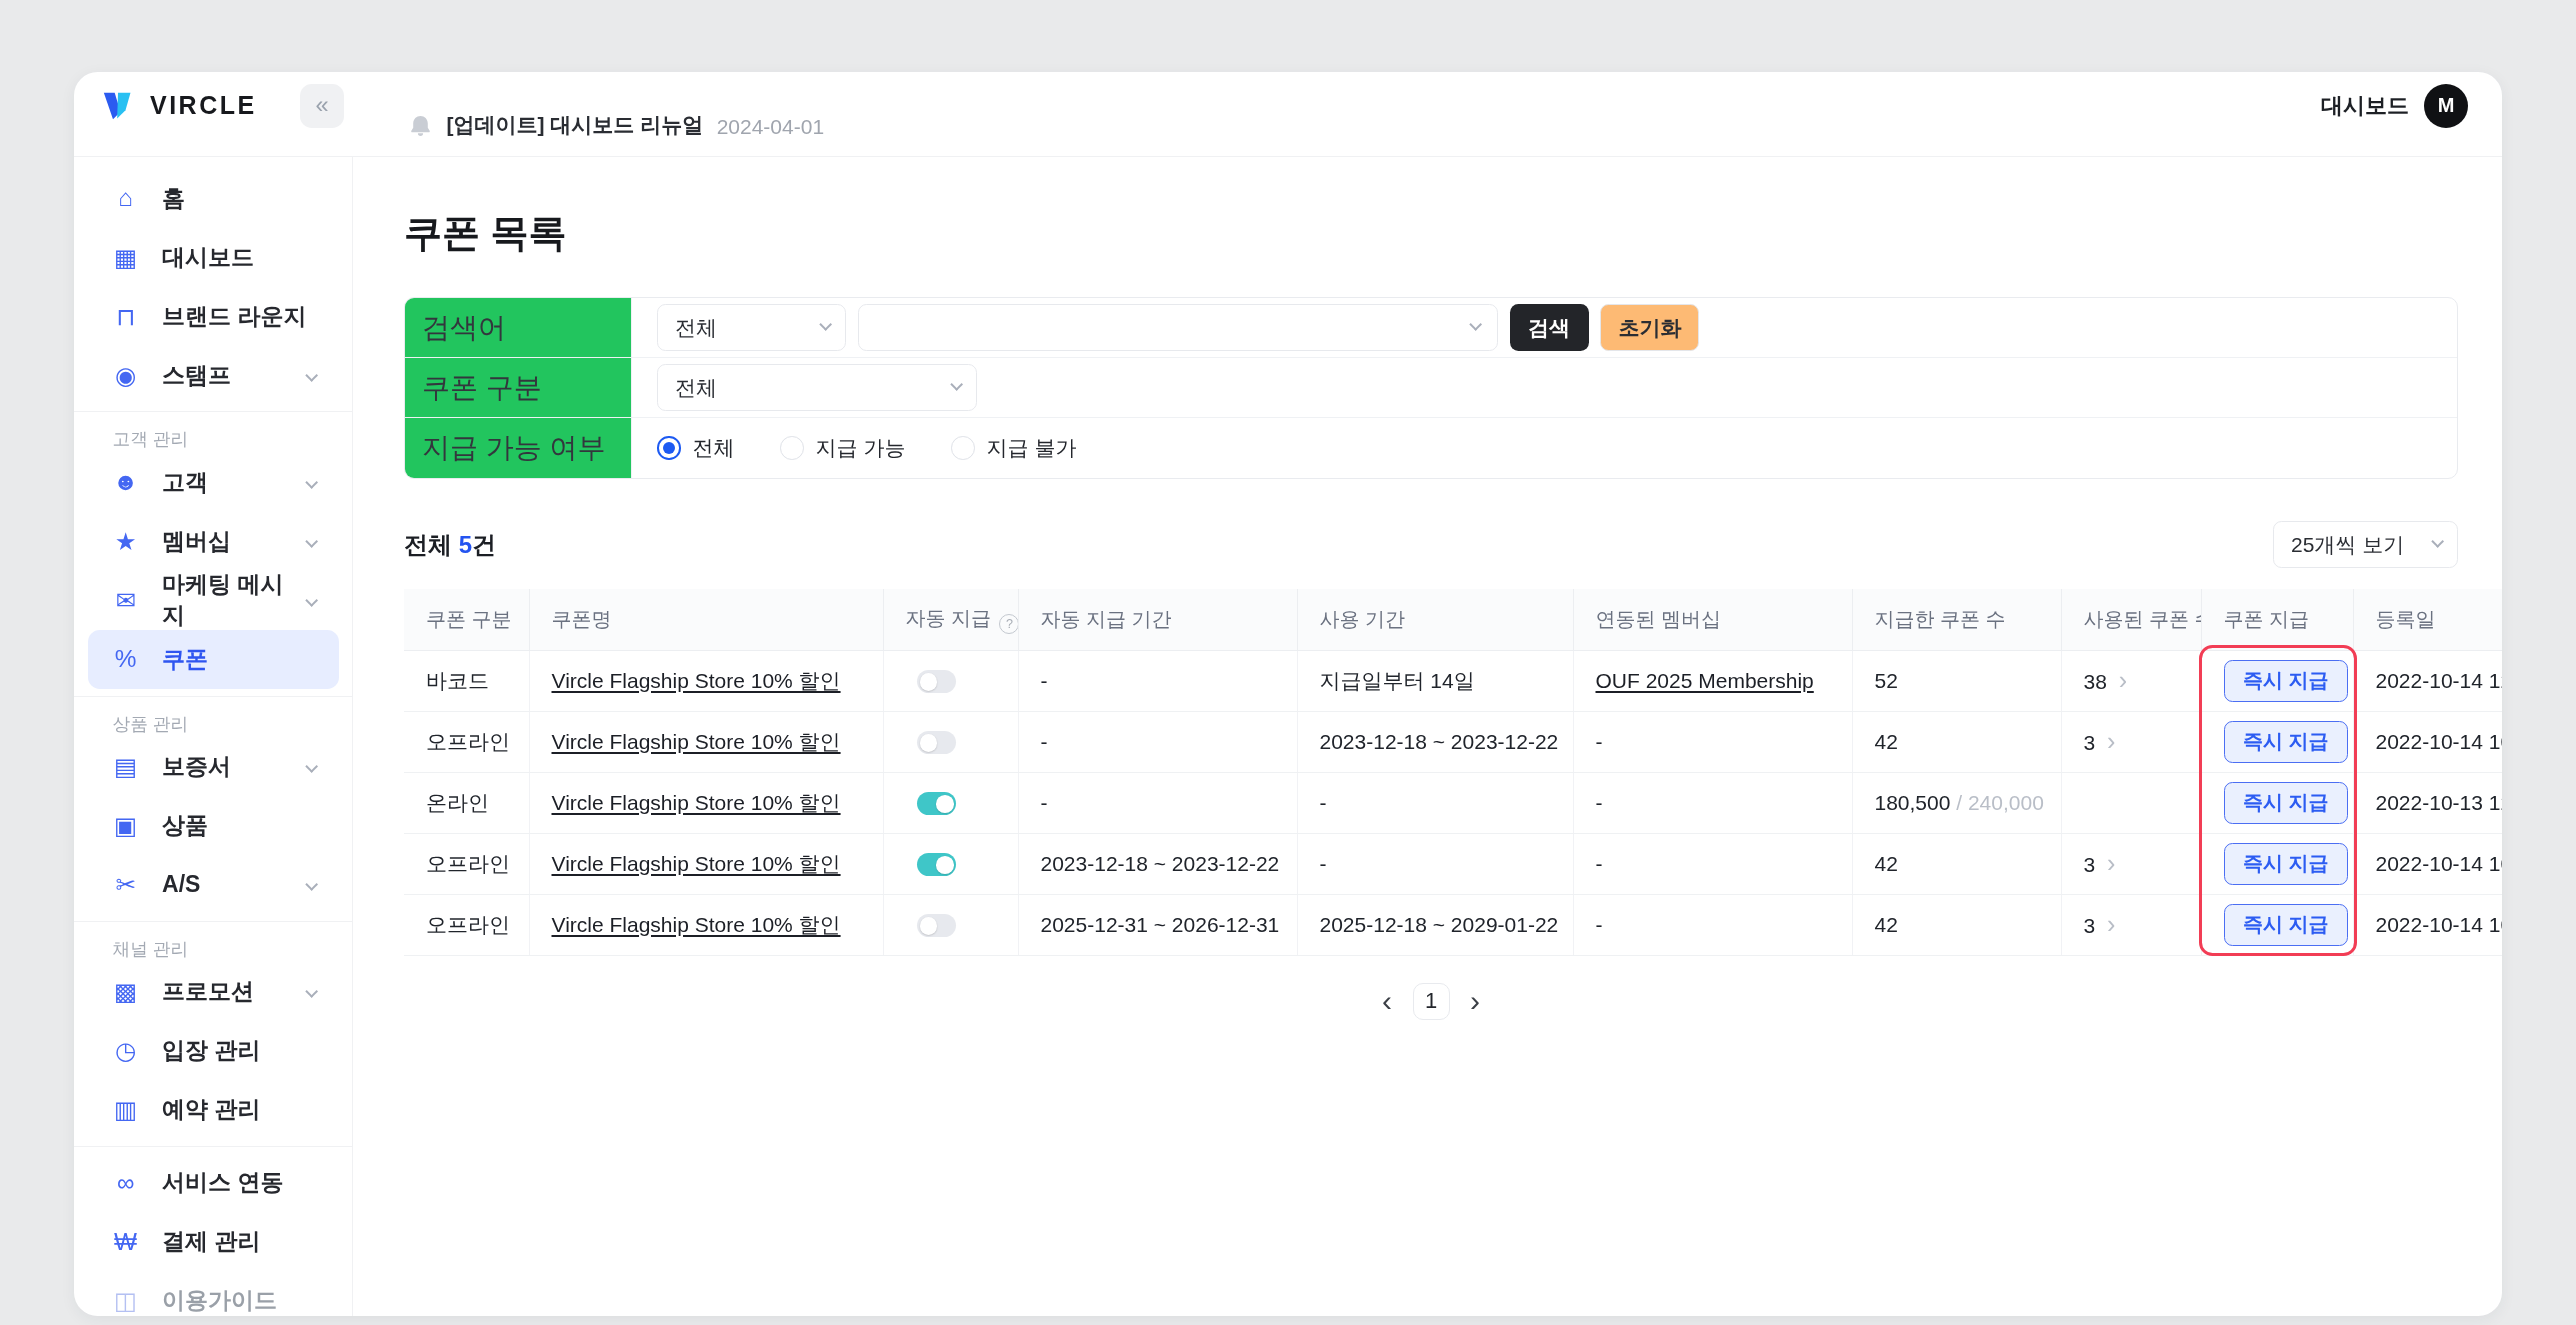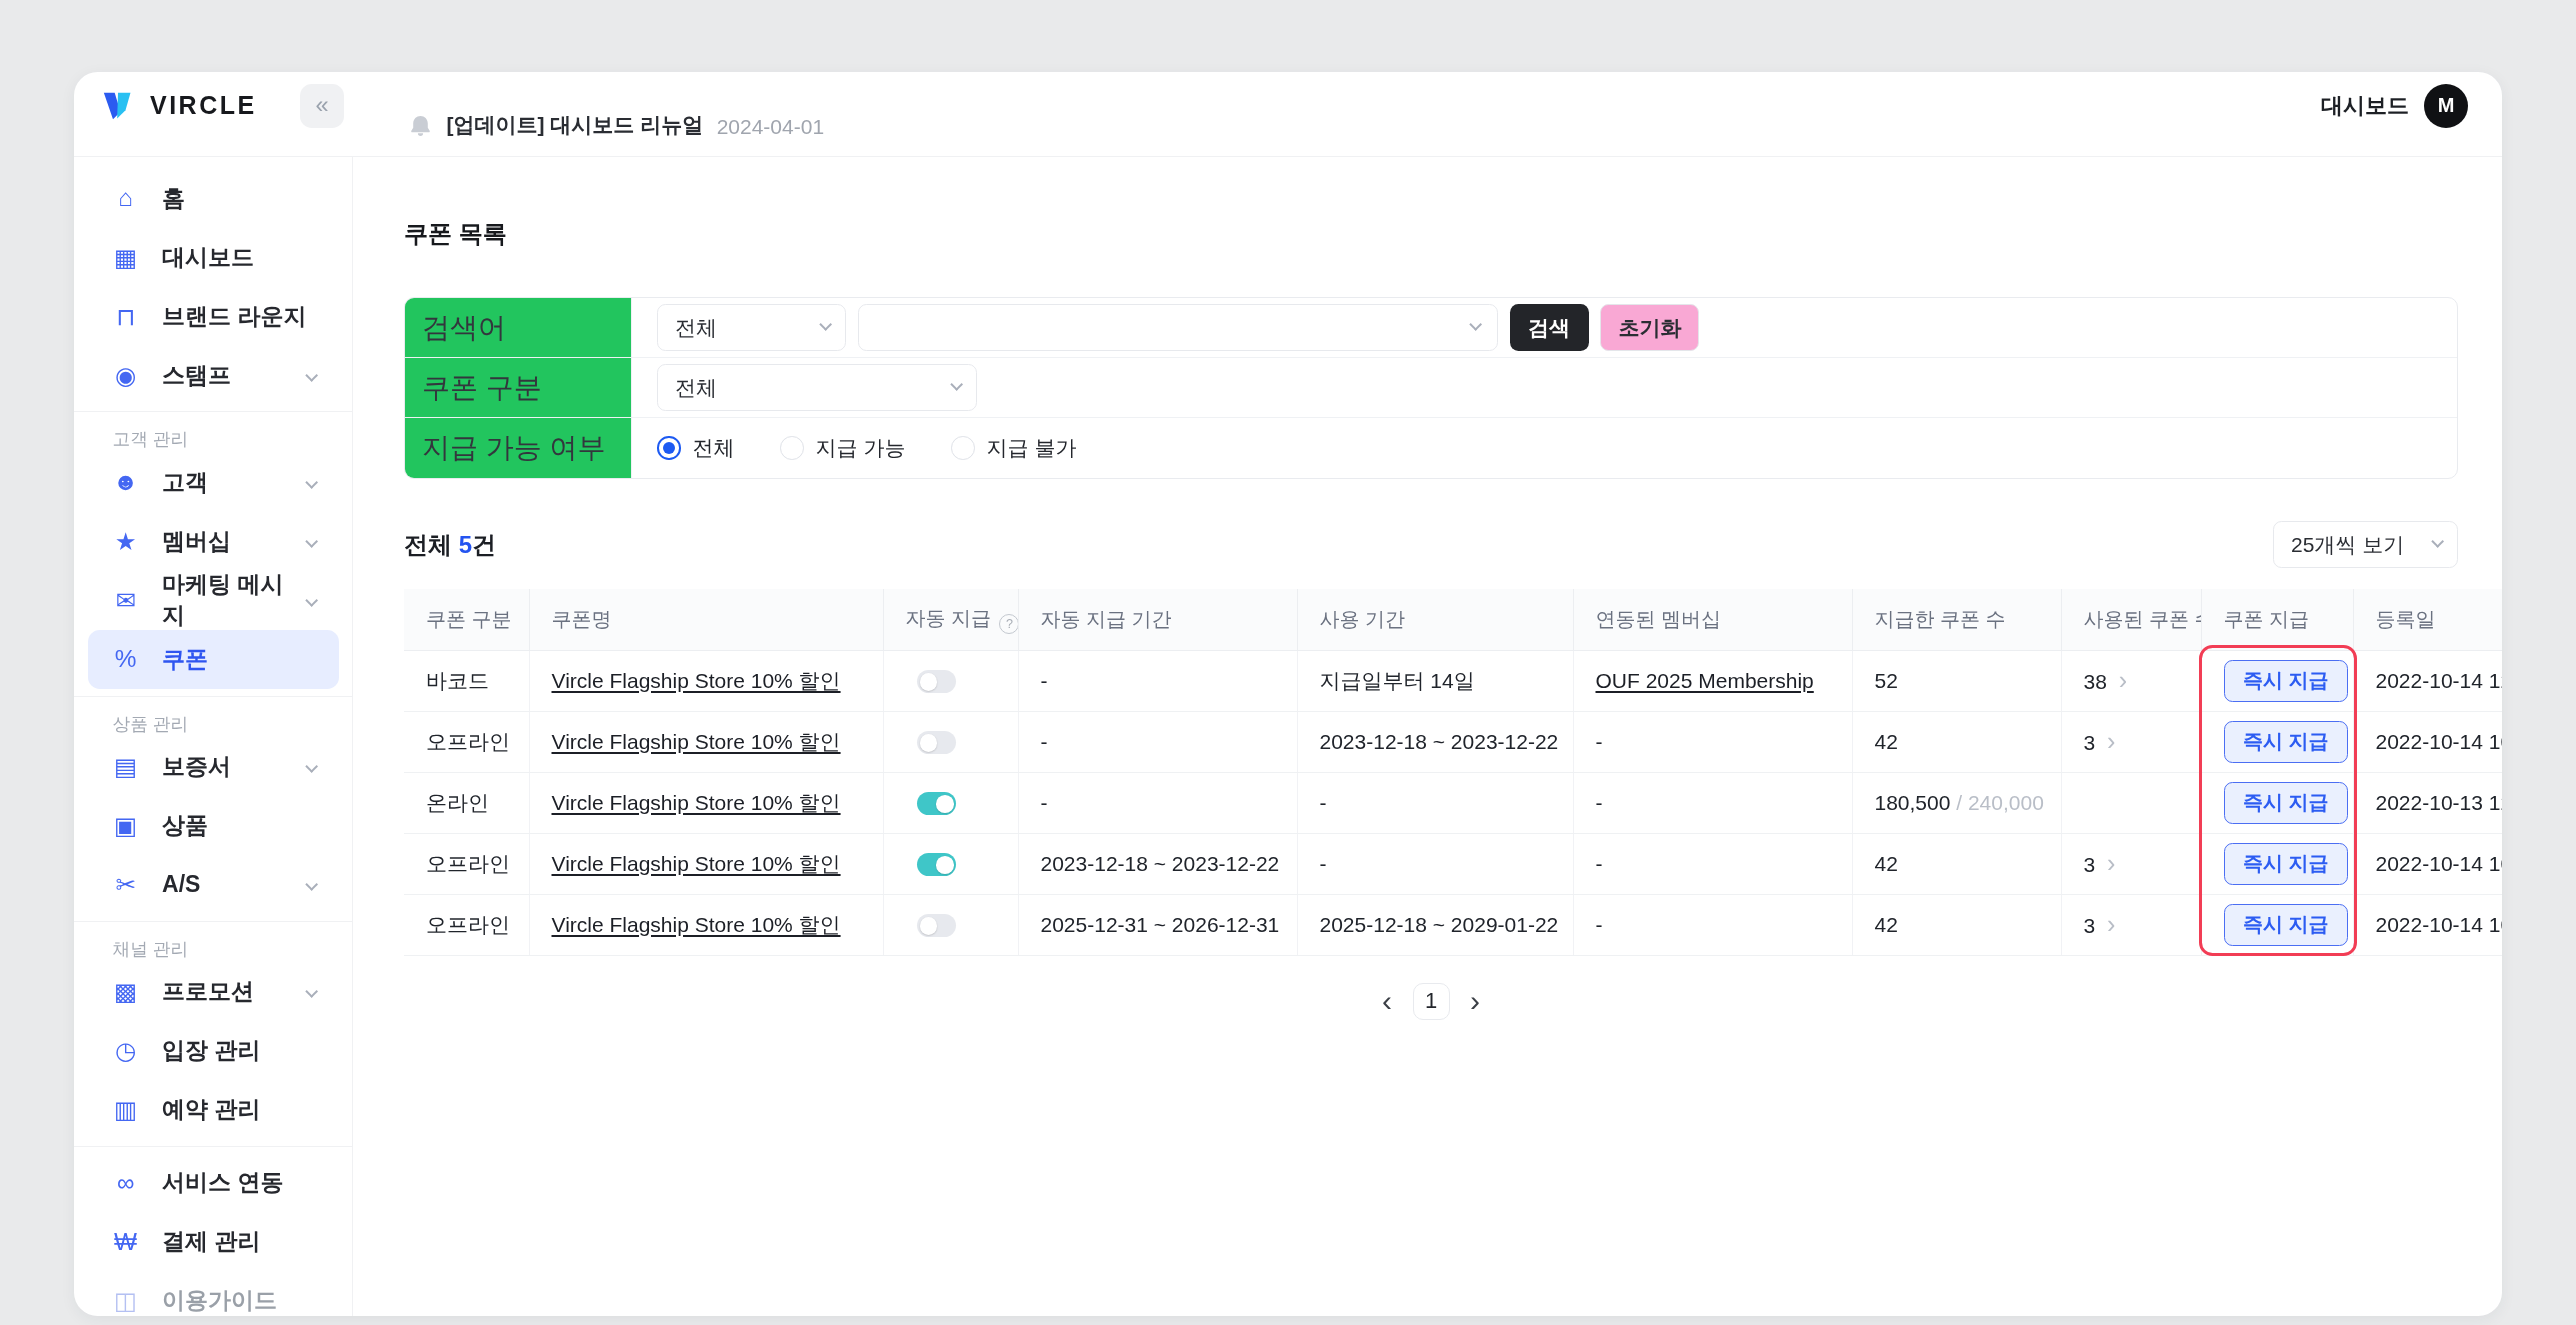--- a/index.html
+++ b/index.html
@@ -41,41 +41,41 @@
   .side-item.muted .side-label { color:#9aa0a8; }
   .side-label { font-size:23px; font-weight:600; color:#26282e; flex:1; }
   .side-chev { margin-left:auto; }
   .side-sec { height:34px; margin:0 13.5px; padding:8.4px 0 0 25px; font-size:17.7px; color:#a3a9b3; }
   .side-div { height:0.8px; background:#f0f1f3; margin:6.7px 0; }
   .chev { display:inline-block; width:9.3px; height:9.3px; border-right:2.1px solid #a9afba;
     border-bottom:2.1px solid #a9afba; transform:rotate(45deg); }
   
   .main { flex:1; min-width:0; padding-left:51px; overflow:hidden; }
   .title-row { margin:47px 44px 0 0; height:59px; display:flex; align-items:center; }
-  .page-title { font-size:24px; font-weight:800; color:#17191d; }
+  .page-title { font-size:38px; font-weight:800; color:#17191d; }
   .title-actions { margin-left:auto; display:flex; gap:18.5px; }
   .btn-outline { height:56px; padding:0 23.6px; background:#fff; border:0.8px solid #e3e5e9; border-radius:8.4px;
     font-size:22px; font-weight:600; color:#26292f; cursor:pointer; font-family:inherit; }
   .btn-primary { height:56px; padding:0 29px; background:#2454f0; border:none; border-radius:8.4px;
     font-size:22px; font-weight:700; color:#fff; cursor:pointer; font-family:inherit; }
   
   .filter-box { margin:34px 44px 0 0; border:0.8px solid #e9ebef; border-radius:10px; overflow:hidden; }
   .f-row { display:flex; height:60px; border-bottom:0.8px solid #eff1f4; }
   .f-row:last-child { border-bottom:none; }
   .f-label { width:227px; flex:0 0 auto; background:#22c55e; border-right:0.8px solid #eff1f4;
     display:flex; align-items:center; padding-left:17px; font-size:28px; color:#33363d; }
   .f-content { flex:1; display:flex; align-items:center; padding-left:25px; gap:11.8px; }
   .sel { position:relative; height:47px; border:0.8px solid #e7e9ed; border-radius:8.4px; background:#fff;
     display:flex; align-items:center; padding:0 44px 0 17px; font-size:21px; color:#2a2d33; cursor:pointer; }
   .sel .chev { position:absolute; right:15px; top:50%; margin-top:-7.6px; }
   .combo { position:relative; width:640px; height:47px; border:0.8px solid #e7e9ed; border-radius:8.4px; background:#fff; cursor:text; }
   .combo .chev { position:absolute; right:17px; top:50%; margin-top:-7.6px; }
   .btn-dark { height:47px; padding:0 18.5px; background:#232529; color:#fff; border:none; border-radius:8.4px;
     font-size:21px; font-weight:600; cursor:pointer; font-family:inherit; }
-  .btn-light { height:47px; padding:0 17px; background:#f9a8d4; color:#2a2d33; border:0.8px solid #e4e6ea; border-radius:8.4px;
+  .btn-light { height:47px; padding:0 17px; background:#fdba74; color:#2a2d33; border:0.8px solid #e4e6ea; border-radius:8.4px;
     font-size:21px; font-weight:600; cursor:pointer; font-family:inherit; }
   .radio-opt { display:flex; align-items:center; gap:11.8px; margin-right:34px; cursor:pointer; font-size:21px; color:#23262c; }
   .radio { width:23.6px; height:23.6px; border-radius:50%; border:1.7px solid #dfe2e8; background:#fff; position:relative; flex:0 0 auto; }
   .radio.on { border:2.1px solid #1d5af2; }
   .radio.on::after { content:""; position:absolute; left:50%; top:50%; width:12.6px; height:12.6px;
     margin:-6.3px 0 0 -6.3px; border-radius:50%; background:#1d5af2; }
   
   .list-head { margin:40px 44px 0 0; height:51px; display:flex; align-items:center; }
   .total-text { font-size:24px; font-weight:700; color:#1b1e24; }
   .total-count { color:#2454f0; }

